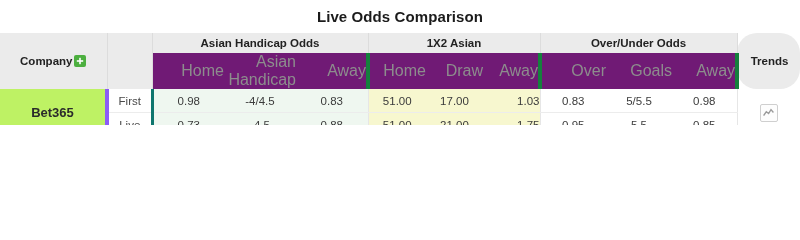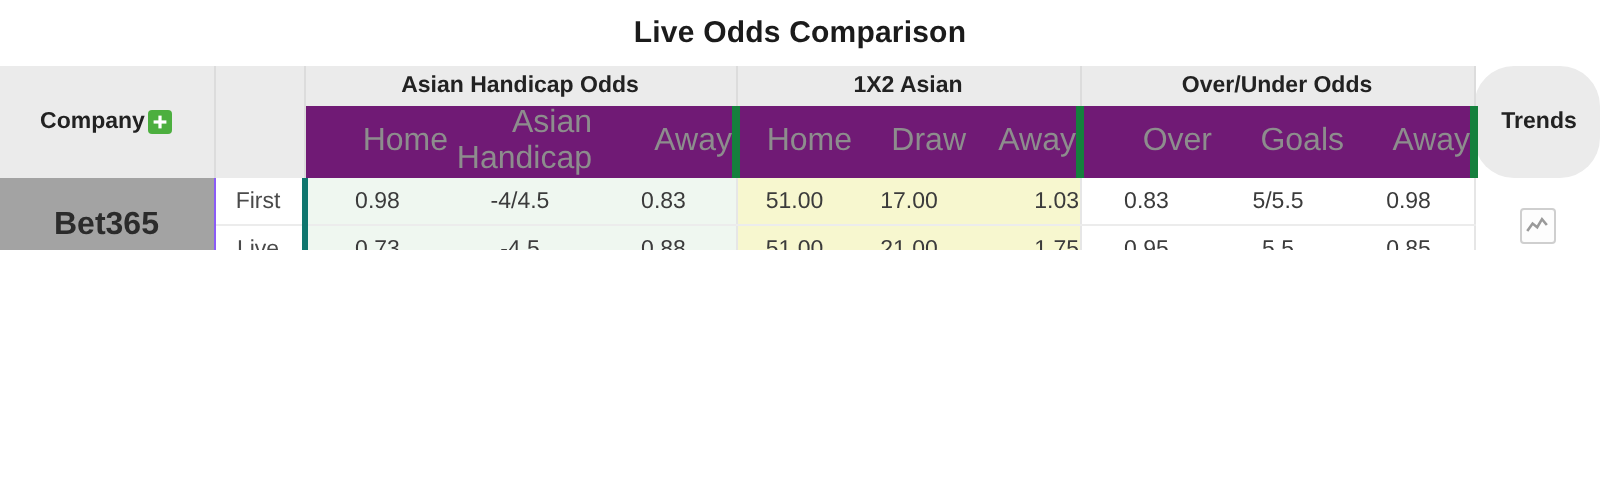--- a/index.html
+++ b/index.html
@@ -130,24 +130,24 @@
     font-size: 11.5px;
     color: #3b3b3b;
     background: #ffffff;
     border-bottom: 1px solid #ececec;
   }
   .body-row.last td {
     border-bottom: 1px solid #e2e2e2;
   }
   td.bet-name {
     font-weight: bold;
-    font-size: 16px;
+    font-size: 13px;
     color: #2b2b2b;
-    background: #a3a3a3;
-    border-right: 1px solid #8b5cf6;
+    background: #bef264;
+    border-right: 4px solid #8b5cf6;
     border-bottom: 1px solid #e2e2e2 !important;
     text-align: center;
     vertical-align: middle;
   }
   td.period {
     color: #4a4a4a;
     border-right: 3px solid #0f766e;
     background: #ffffff;
   }
   td.ah { background: #eff7f0; }

